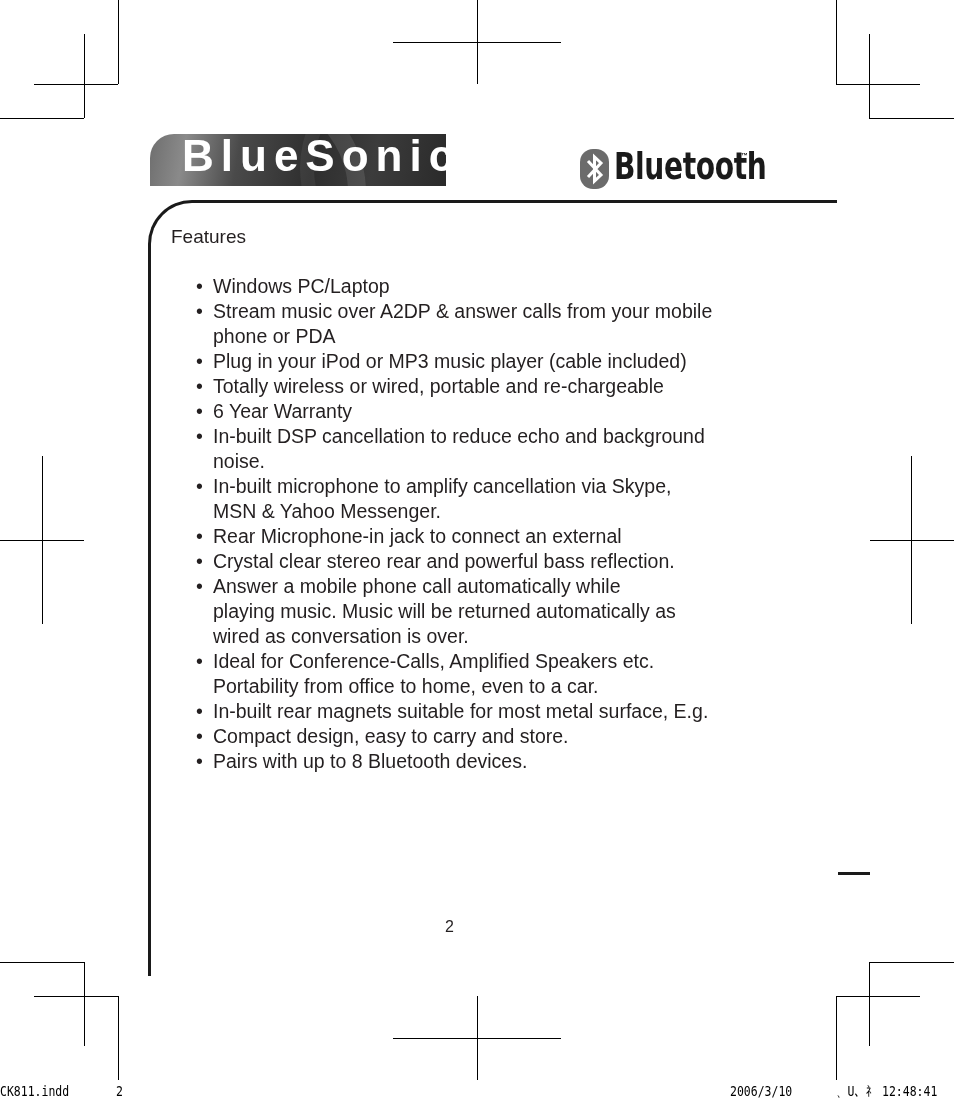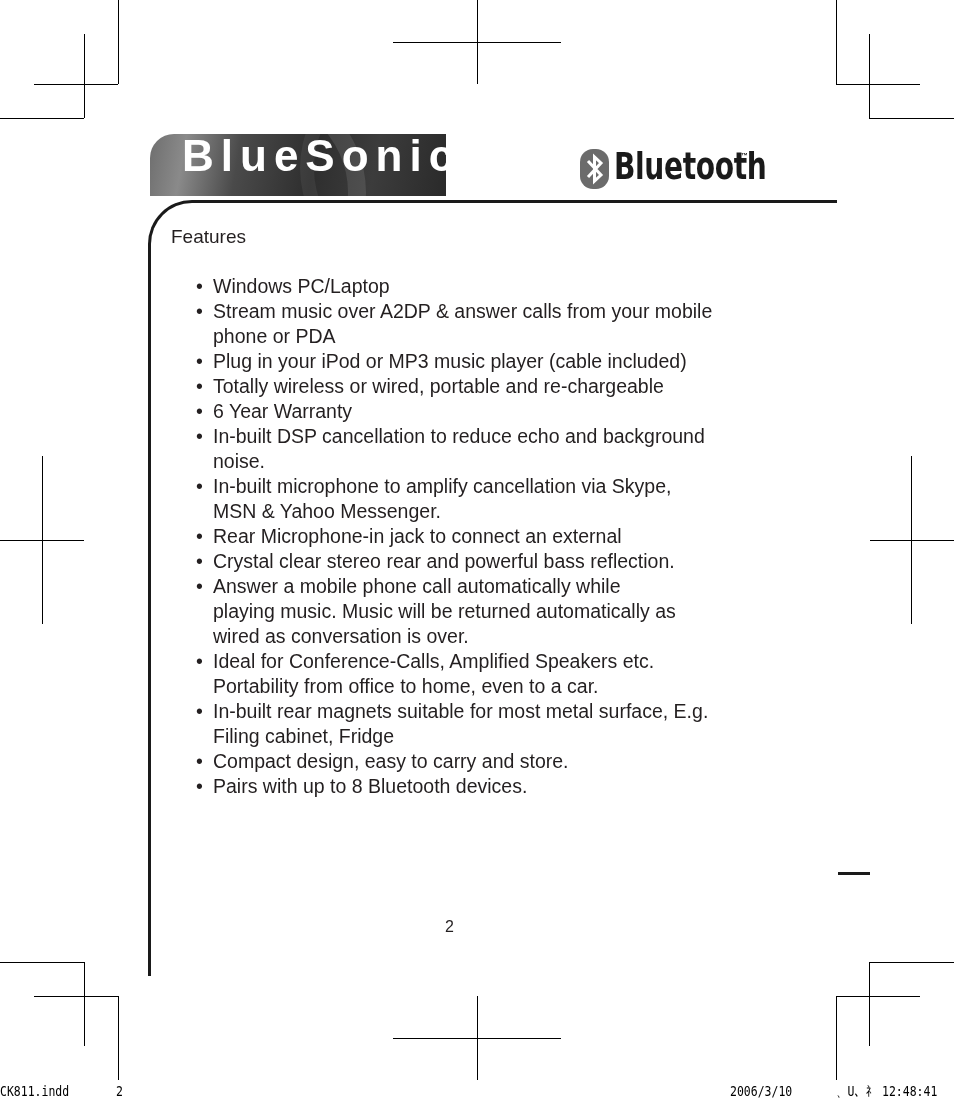--- a/index.html
+++ b/index.html
@@ -2,21 +2,21 @@
 <html><head>
 <meta charset="utf-8">
 <style>
   html, body { margin:0; padding:0; background:#ffffff; }
   body { width:954px; height:1108px; position:relative; overflow:hidden;
          font-family:"Liberation Sans", sans-serif; color:#231f20; }
   .hl { position:absolute; height:1px; background:#000; }
   .vl { position:absolute; width:1px; background:#000; }
 
   
-  .banner { position:absolute; left:150px; top:134px; width:296px; height:62px;
+  .banner { position:absolute; left:150px; top:134px; width:296px; height:52px;
     border-radius:24px 0 0 0;
     background: linear-gradient(100deg, #6e6e6e 0%, #8a8a8a 12%, #4a4a4a 30%, #2e2e2e 55%, #3c3c3c 75%, #2a2a2a 100%);
     overflow:hidden; }
   .banner .swoosh { position:absolute; left:-40px; top:-60px; width:220px; height:200px;
     border-radius:50%; border:18px solid rgba(255,255,255,0.10); }
   .banner .swoosh2 { position:absolute; left:150px; top:-90px; width:260px; height:220px;
     border-radius:50%; border:14px solid rgba(255,255,255,0.06); }
   .brand-title { position:absolute; left:32px; top:-2px; font-weight:bold; font-size:44px;
     letter-spacing:7px; color:#ffffff; line-height:48px; }
   .brand-sub { position:absolute; left:36px; top:39px; font-weight:bold; font-size:16px;
@@ -152,21 +152,20 @@
       <div>wired as conversation is over.</div>
     </li>
   <li>
       <span class="bullet">•</span>
       <div>Ideal for Conference-Calls, Amplified Speakers etc.</div>
       <div>Portability from office to home, even to a car.</div>
     </li>
   <li>
       <span class="bullet">•</span>
       <div>In-built rear magnets suitable for most metal surface, E.g.</div>
-      <div>Filing cabinet, Fridge</div>
     </li>
   <li>
       <span class="bullet">•</span>
       <div>Compact design, easy to carry and store.</div>
     </li>
   <li>
       <span class="bullet">•</span>
       <div>Pairs with up to 8 Bluetooth devices.</div>
     </li>
 </ul>

